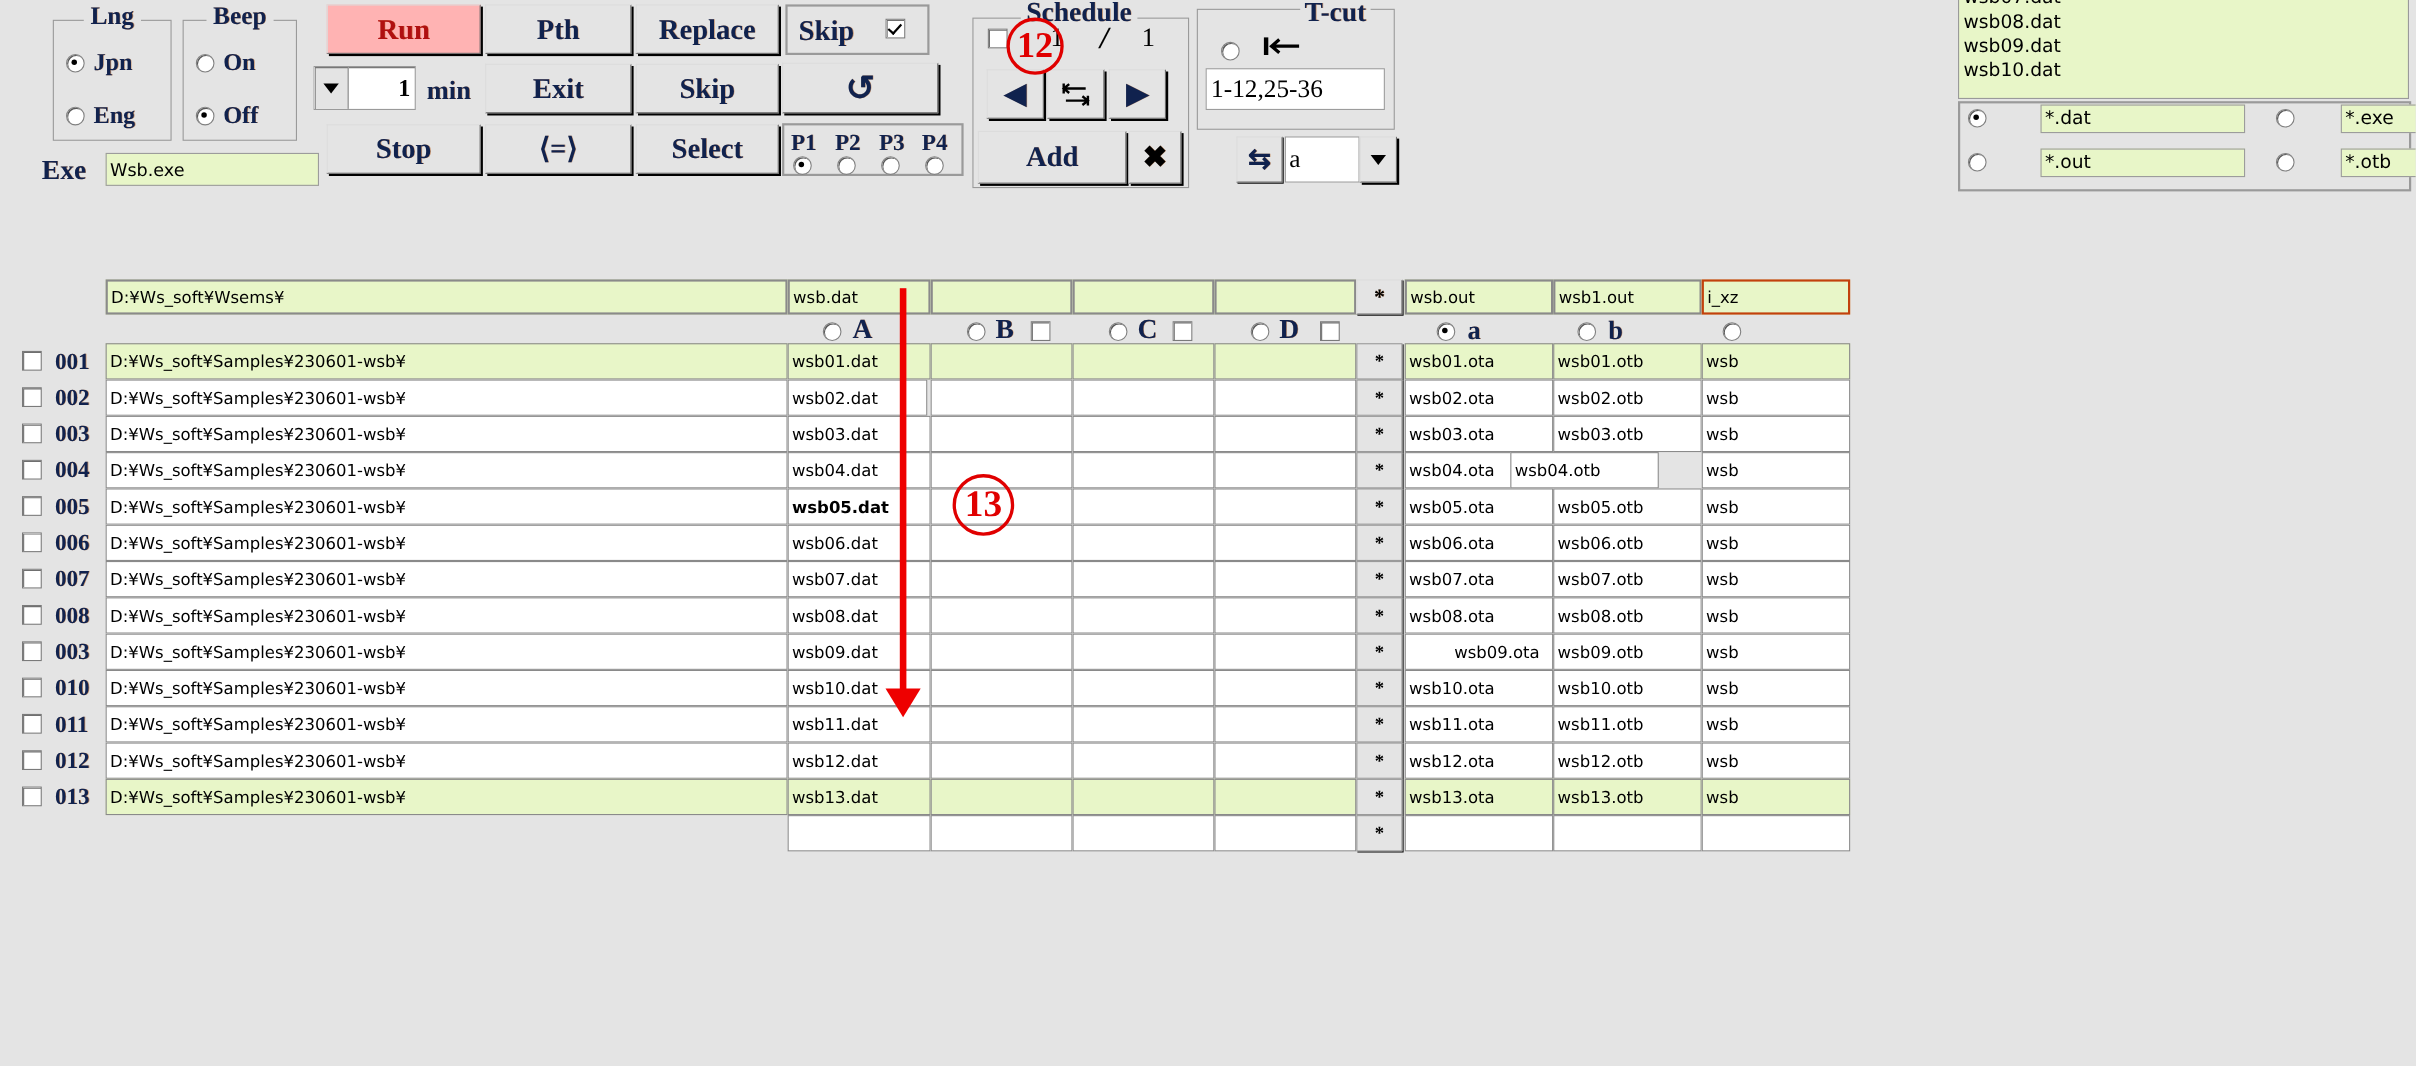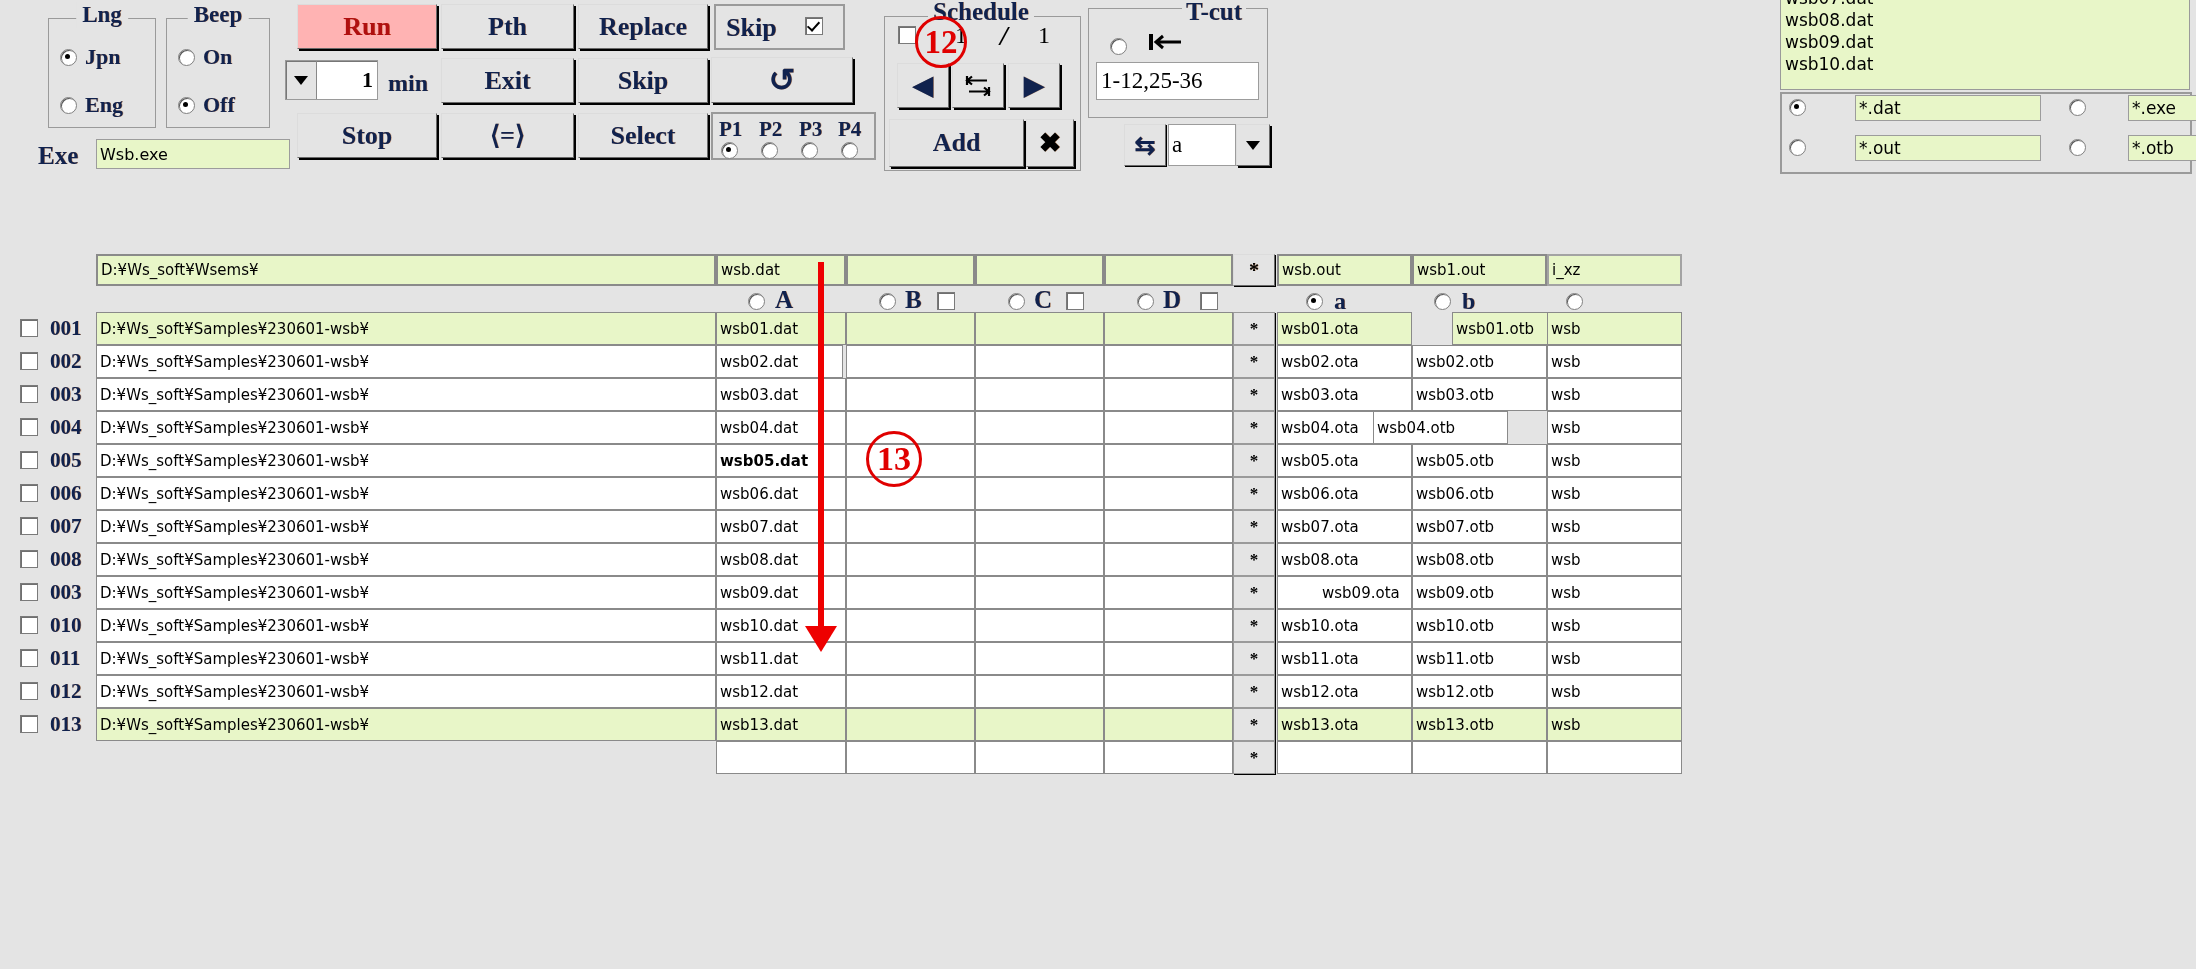--- a/index.html
+++ b/index.html
@@ -253,21 +253,21 @@
   <div class="tfield" style="left:2128px;top:135px;width:186px;height:26px;font-size:17px;">*.otb</div>
 
   <div class="tfield" style="left:96px;top:254px;width:620px;height:32px;border:2px solid #8a8a8a;">D:¥Ws_soft¥Wsems¥</div>
   <div class="tfield" style="left:716px;top:254px;width:130px;height:32px;border:2px solid #8a8a8a;">wsb.dat</div>
   <div class="tfield" style="left:846px;top:254px;width:129px;height:32px;border:2px solid #8a8a8a;"></div>
   <div class="tfield" style="left:975px;top:254px;width:129px;height:32px;border:2px solid #8a8a8a;"></div>
   <div class="tfield" style="left:1104px;top:254px;width:129px;height:32px;border:2px solid #8a8a8a;"></div>
   <div class="btn flat" style="left:1233px;top:254px;width:42px;height:32px;font-size:20px;color:#000;">*</div>
   <div class="tfield" style="left:1277px;top:254px;width:135px;height:32px;border:2px solid #8a8a8a;">wsb.out</div>
   <div class="tfield" style="left:1412px;top:254px;width:135px;height:32px;border:2px solid #8a8a8a;">wsb1.out</div>
-  <div class="tfield" style="left:1547px;top:254px;width:135px;height:32px;border:2px solid #a3a3a3;">i_xz</div>
+  <div class="tfield" style="left:1547px;top:254px;width:135px;height:32px;border:2px solid #c2410c;">i_xz</div>
 
   <span class="radio" style="position:absolute;left:748px;top:293px;"></span>
   <div class="lbl" style="left:775px;top:286px;font-size:25px;">A</div>
 
   <span class="radio" style="position:absolute;left:879px;top:293px;"></span>
   <div class="lbl" style="left:905px;top:286px;font-size:25px;">B</div>
   <span class="chk" style="position:absolute;left:937px;top:292px;"></span>
 
   <span class="radio" style="position:absolute;left:1008px;top:293px;"></span>
   <div class="lbl" style="left:1034px;top:286px;font-size:25px;">C</div>
@@ -285,21 +285,21 @@
 
   <div id="table-rows">
       <span class="chk" style="position: absolute; left: 20px; top: 319px;"></span>
       <div class="rownum" style="left: 50px; top: 316px;">001</div>
       <div class="tbl-cell hl" style="left: 96px; top: 312px; width: 620px; height: 33px;">D:¥Ws_soft¥Samples¥230601-wsb¥</div>
       <div class="tbl-cell hl" style="left: 716px; top: 312px; width: 130px; height: 33px;">wsb01.dat</div>
       <div class="tbl-cell hl" style="left: 846px; top: 312px; width: 129px; height: 33px;"></div>
       <div class="tbl-cell hl" style="left: 975px; top: 312px; width: 129px; height: 33px;"></div>
       <div class="tbl-cell hl" style="left: 1104px; top: 312px; width: 129px; height: 33px;"></div>
       <div class="tbl-cell hl" style="left: 1277px; top: 312px; width: 135px; height: 33px;">wsb01.ota</div>
-      <div class="tbl-cell hl" style="left: 1412px; top: 312px; width: 135px; height: 33px; margin-left: 40px;">wsb01.otb</div>
+      <div class="tbl-cell hl" style="left: 1412px; top: 312px; width: 135px; height: 33px;">wsb01.otb</div>
       <div class="tbl-cell hl" style="left: 1547px; top: 312px; width: 135px; height: 33px;">wsb</div>
       <div class="tbl-cell star" style="left: 1233px; top: 312px; width: 42px; height: 33px; border: 1px solid rgb(154, 154, 154); box-shadow: rgb(0, 0, 0) 1px 1px 0px;">*</div>
       <span class="chk" style="position: absolute; left: 20px; top: 352px;"></span>
       <div class="rownum" style="left: 50px; top: 349px;">002</div>
       <div class="tbl-cell" style="left: 96px; top: 345px; width: 620px; height: 33px;">D:¥Ws_soft¥Samples¥230601-wsb¥</div>
       <div class="tbl-cell" style="left: 716px; top: 345px; width: 127px; height: 33px;">wsb02.dat</div>
       <div class="tbl-cell" style="left: 846px; top: 345px; width: 129px; height: 33px;"></div>
       <div class="tbl-cell" style="left: 975px; top: 345px; width: 129px; height: 33px;"></div>
       <div class="tbl-cell" style="left: 1104px; top: 345px; width: 129px; height: 33px;"></div>
       <div class="tbl-cell" style="left: 1277px; top: 345px; width: 135px; height: 33px;">wsb02.ota</div>

